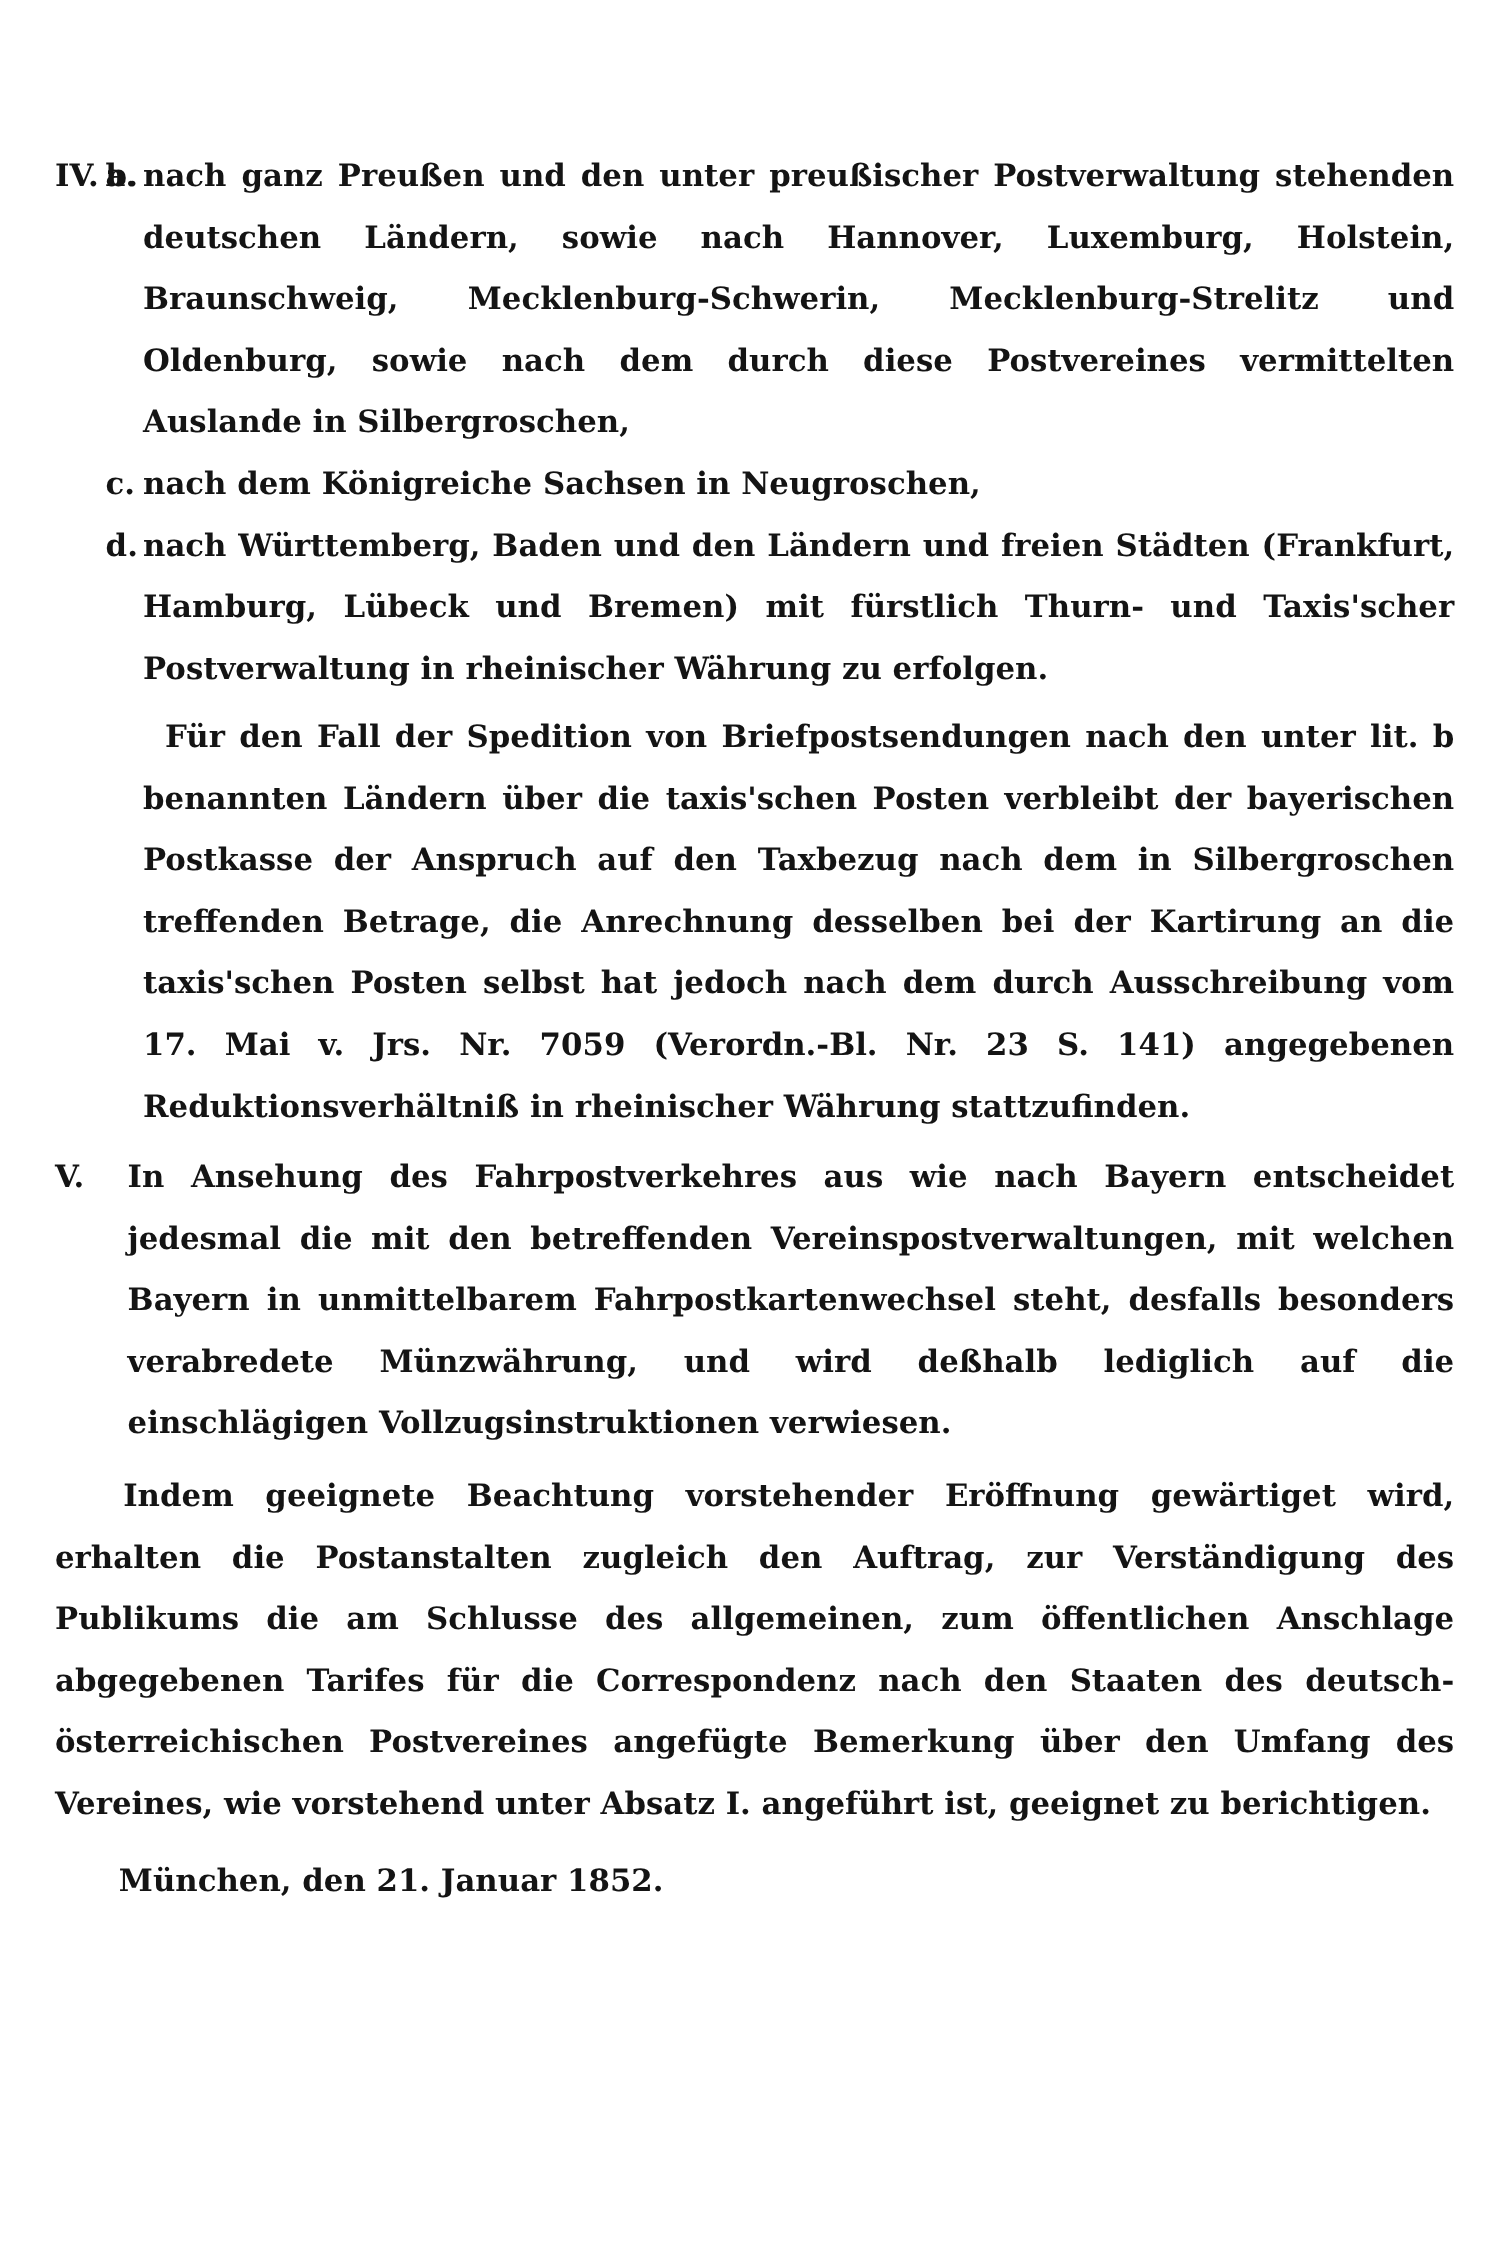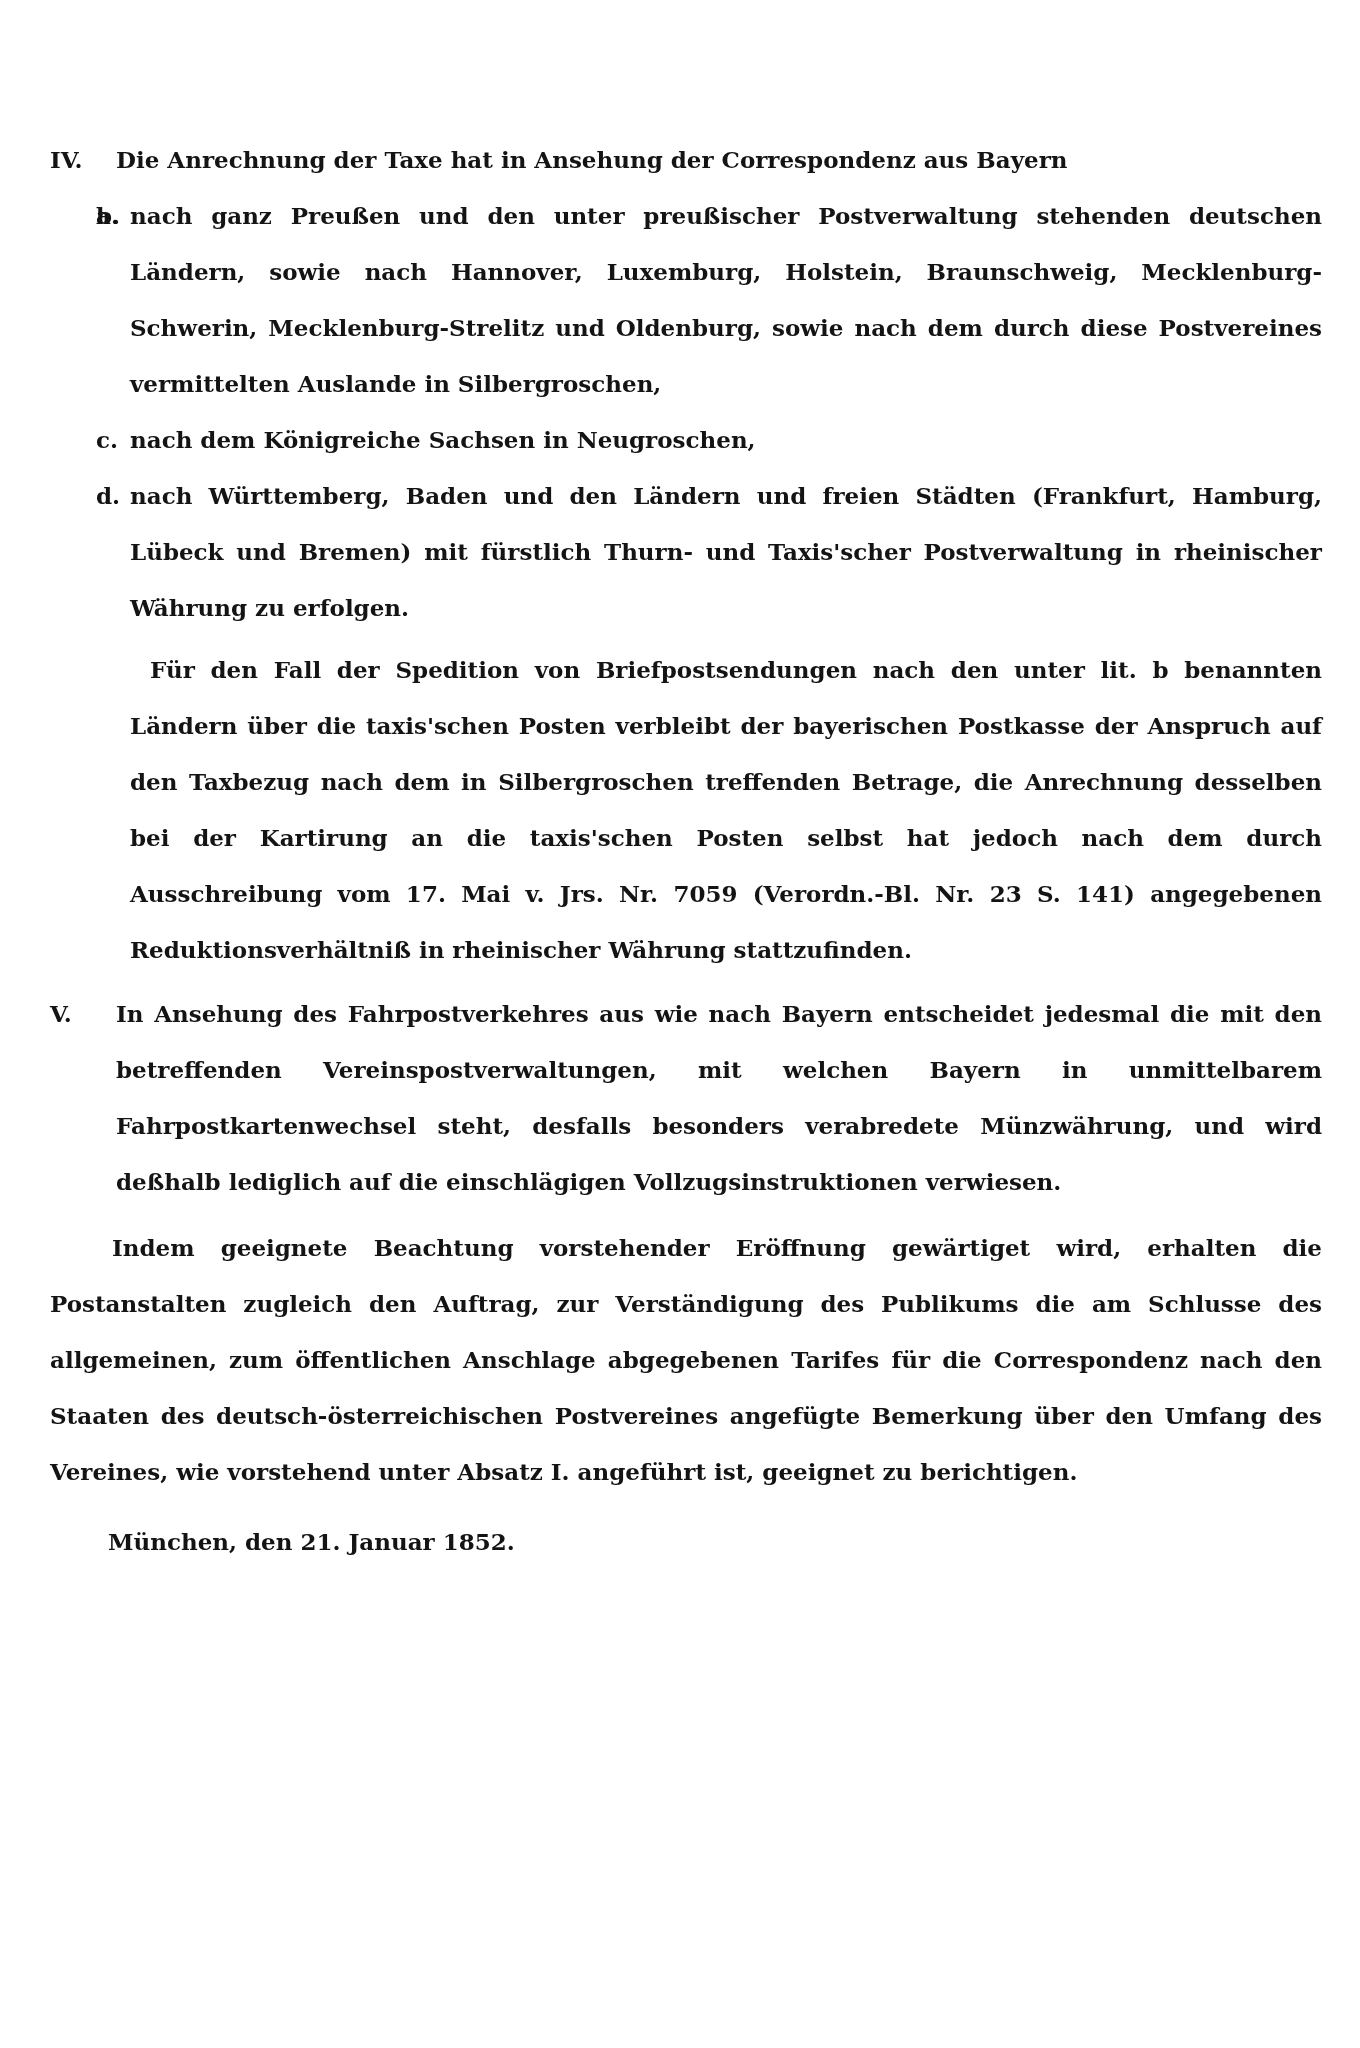--- a/index.html
+++ b/index.html
@@ -5,21 +5,21 @@
   html, body { margin: 0; padding: 0; background: #ffffff; }
   .page {
     position: relative;
     width: 1360px;
     height: 2048px;
     box-sizing: border-box;
     background: #ffffff;
     color: #141414;
     font-family: "DejaVu Serif", "Liberation Serif", serif;
     font-weight: 700;
-    font-size: 23px;
+    font-size: 28px;
     line-height: 56px;
     padding: 132px 38px 0 50px;
     overflow: hidden;
   }
   .section { margin-bottom: 8px; }
   .section-head {
     position: relative;
     padding-left: 66px;
     text-align: justify;
   }
@@ -57,21 +57,20 @@
   }
 </style>
 </head>
 <body>
 
 <div class="page">
 
   <div class="section">
     <div class="section-head">
       <span class="roman-marker">IV.</span>
-      <span>Die Anrechnung der Taxe hat in Ansehung der Correspondenz aus Bayern</span>
     </div>
 
     <div class="items">
       <div class="item">
         <span class="item-marker">a.</span>
       </div>
       <div class="item">
         <span class="item-marker">b.</span>
         <span>nach ganz Preußen und den unter preußischer Postverwaltung stehenden deutschen Ländern, sowie nach Hannover, Luxemburg, Holstein, Braunschweig, Mecklenburg-Schwerin, Mecklenburg-Strelitz und Oldenburg, sowie nach dem durch diese Postvereines vermittelten Auslande in Silbergroschen,</span>
       </div>

